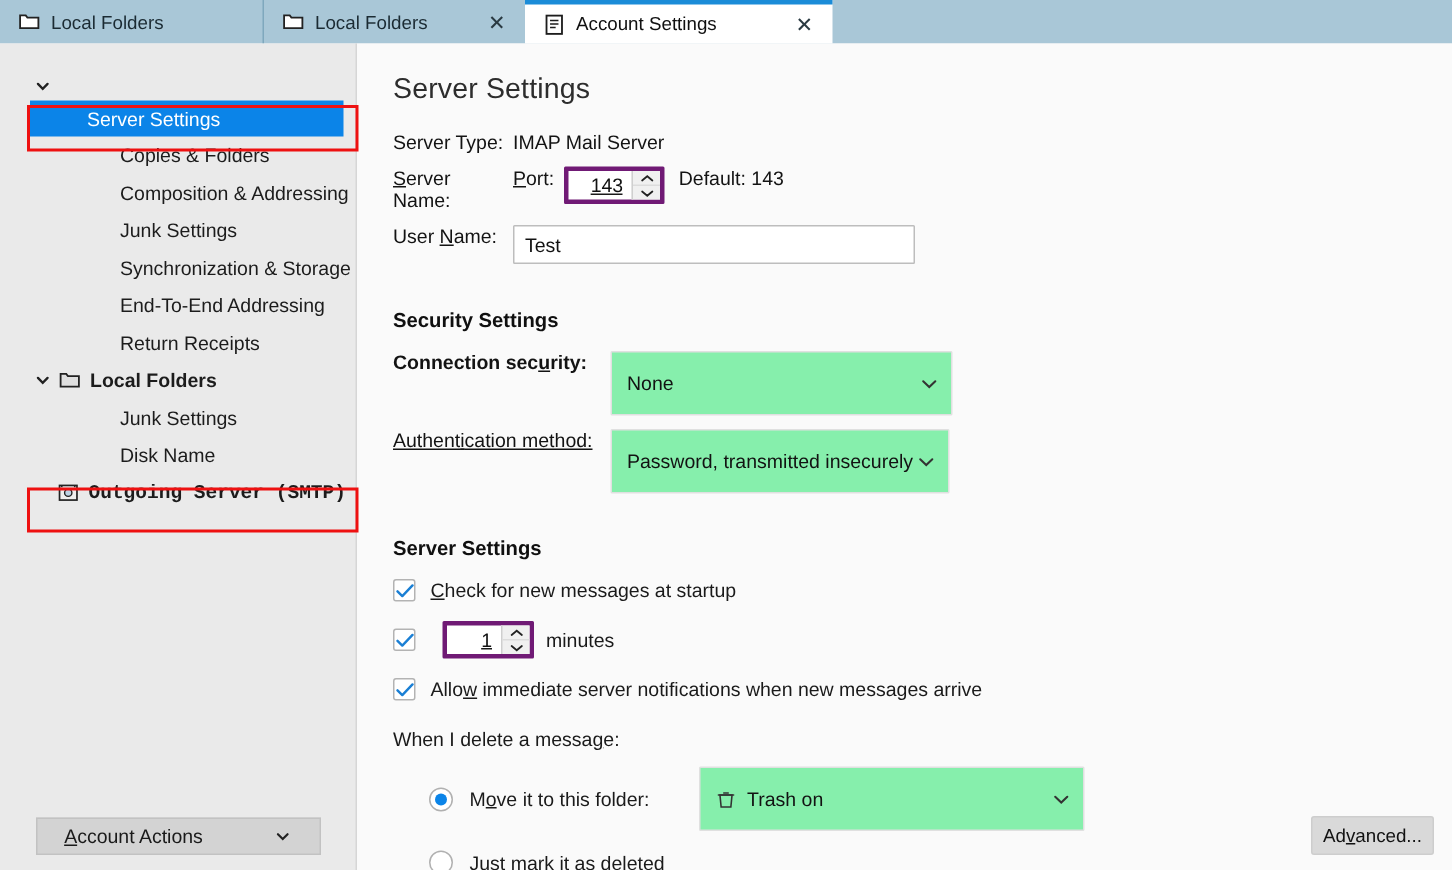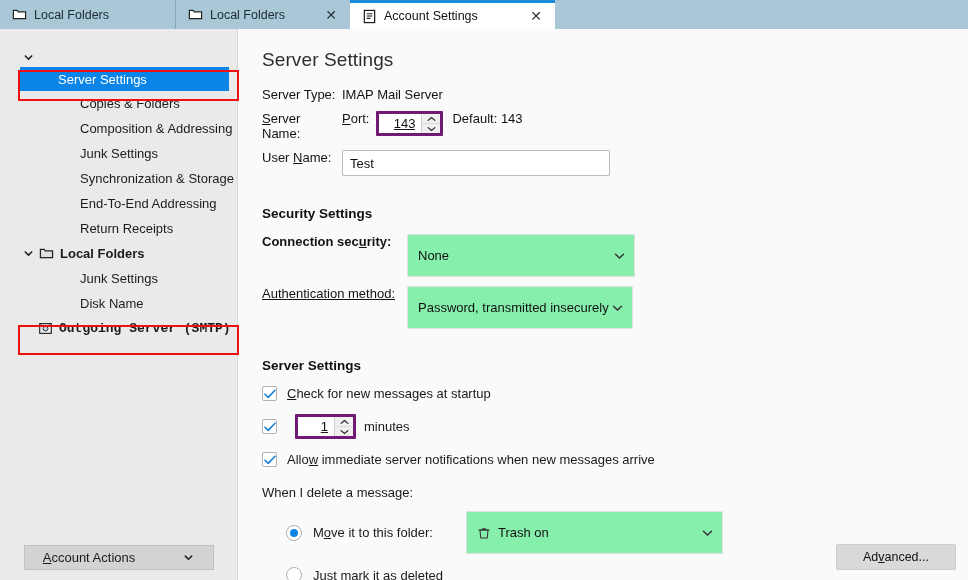--- a/index.html
+++ b/index.html
@@ -247,21 +247,21 @@
   }
   .rbox .dot { width: 8px; height: 8px; border-radius: 50%; background: #0b84e8; }
 
   u { text-decoration: underline; }
 
   .adv-wrap { position: absolute; right: 12px; bottom: 10px; }
   .adv-btn {
     background: #d9d9d9;
     border: 1px solid #cdcdcd;
     height: 26px;
-    padding: 0 26px;
+    padding: 0 7px;
     font-size: 12.5px;
     color: #111;
     border-radius: 2px;
     cursor: pointer;
     font-family: "Liberation Sans", sans-serif;
   }
 </style>
 </head>
 <body>
 

